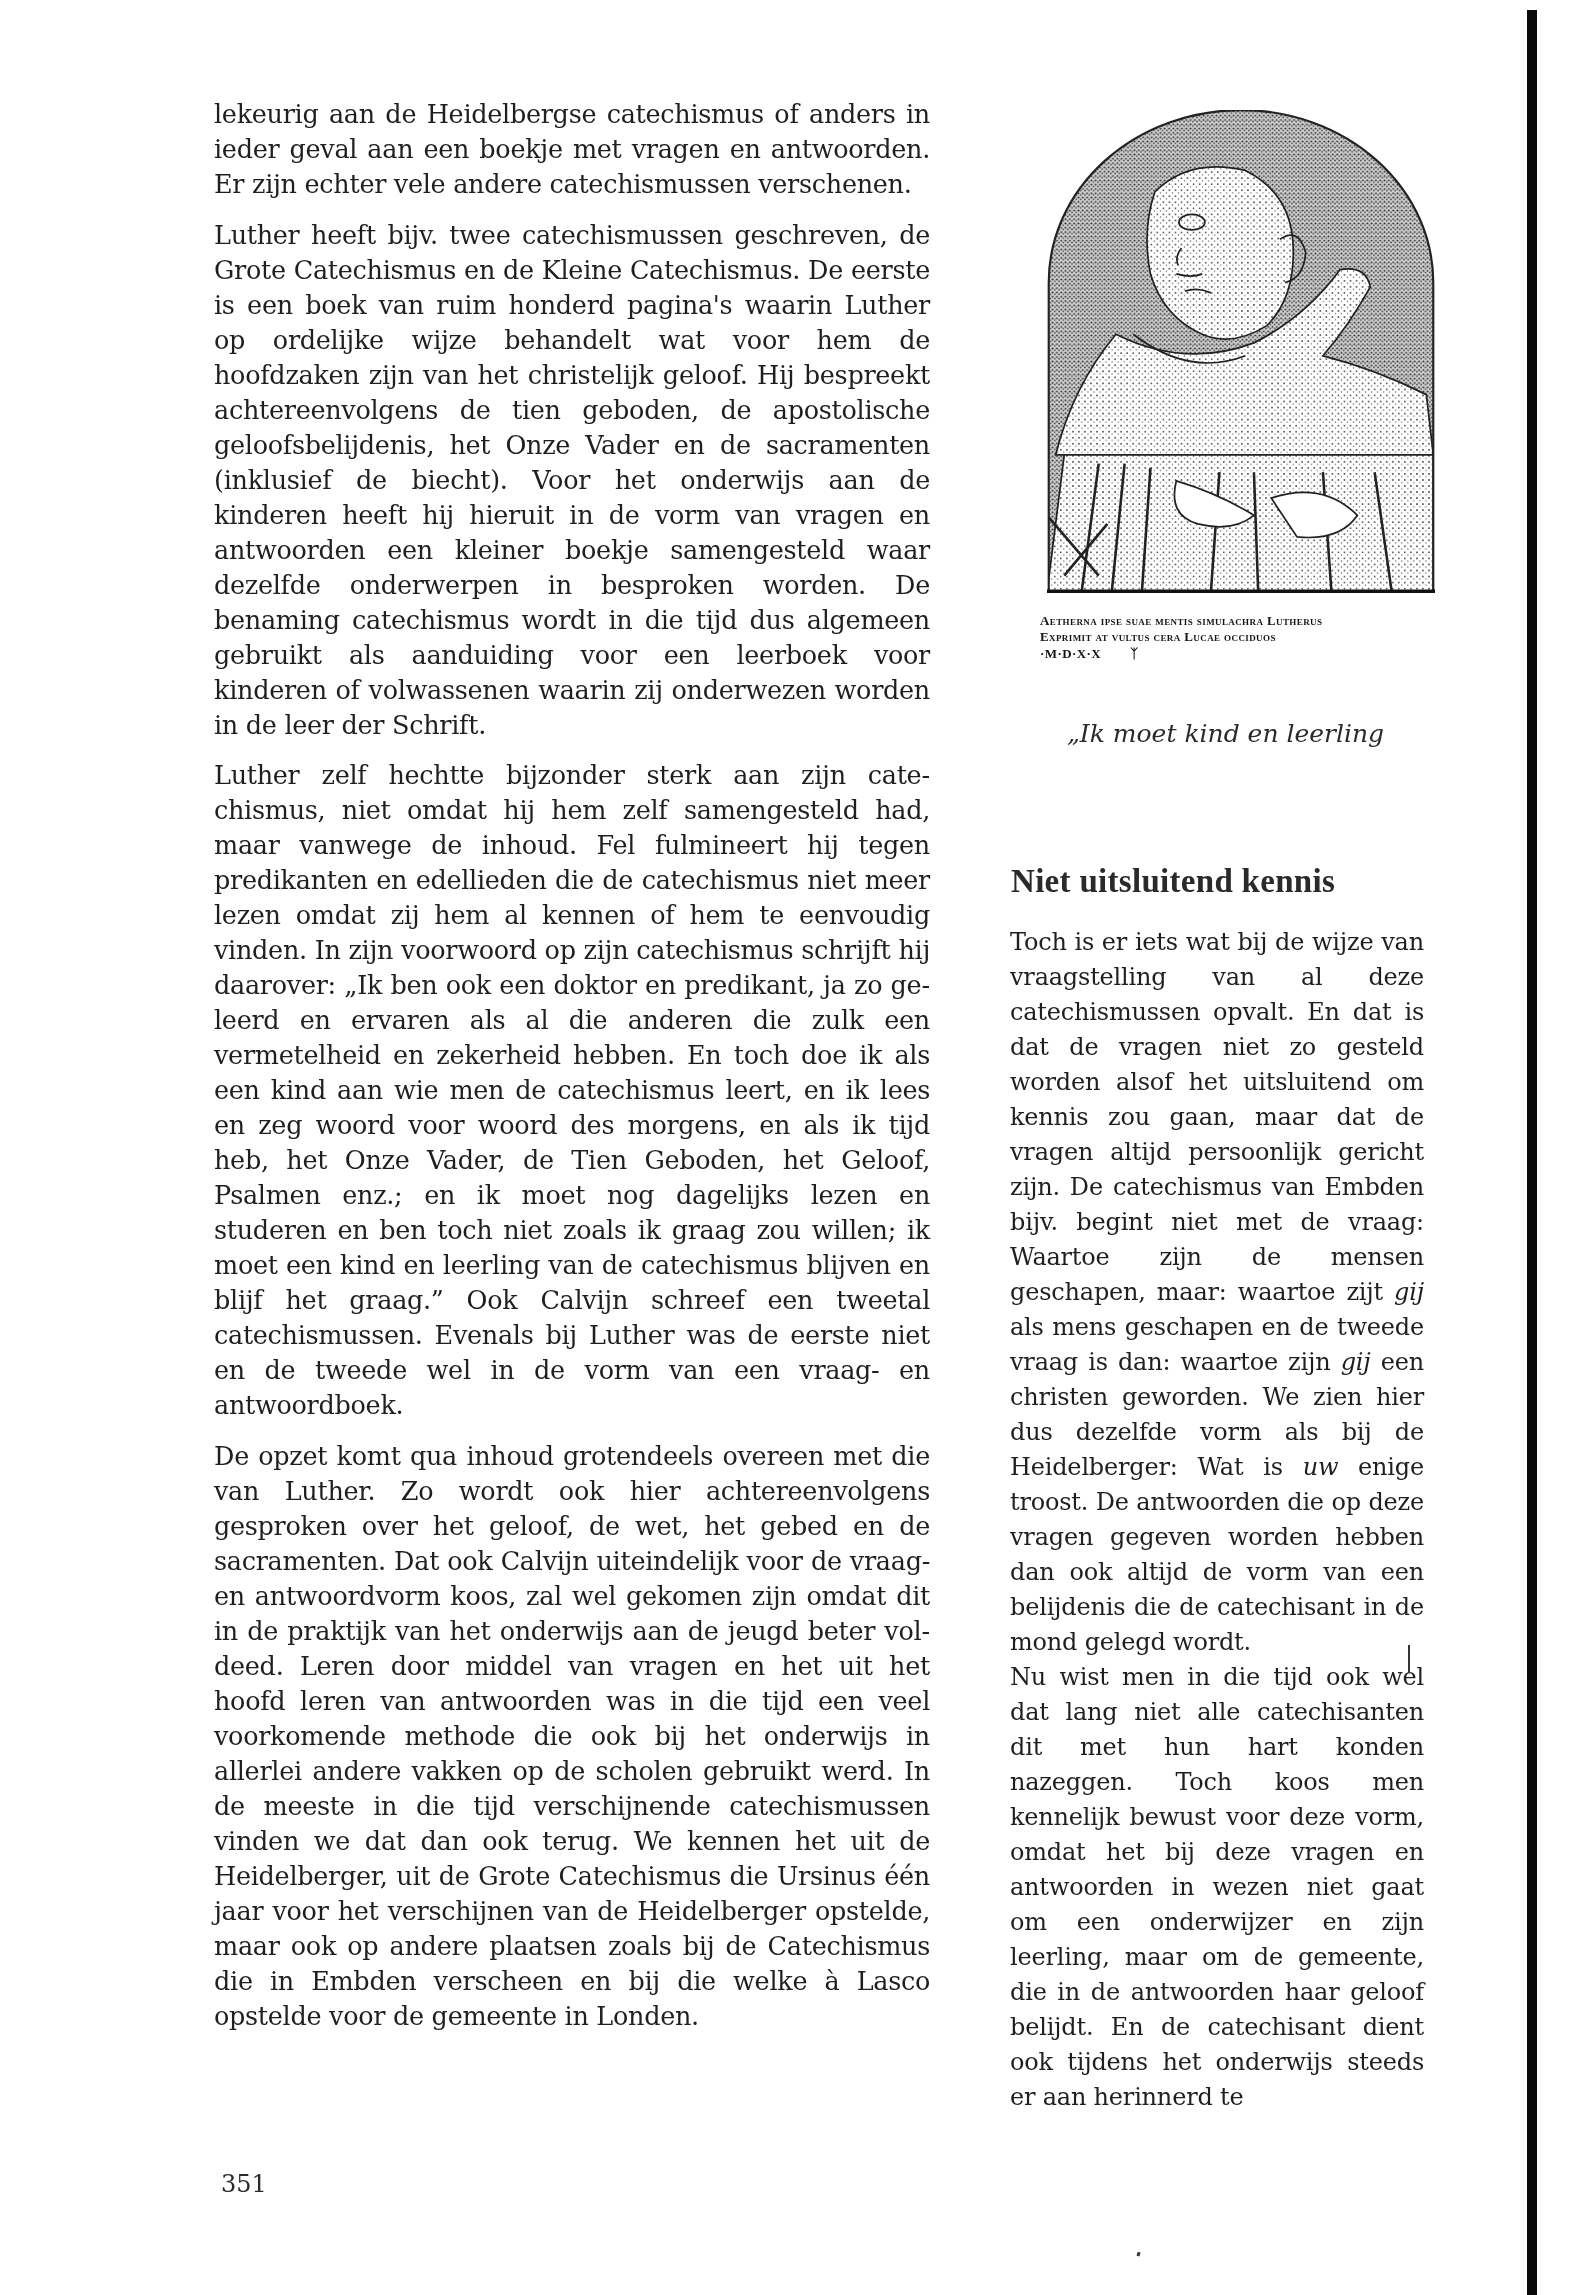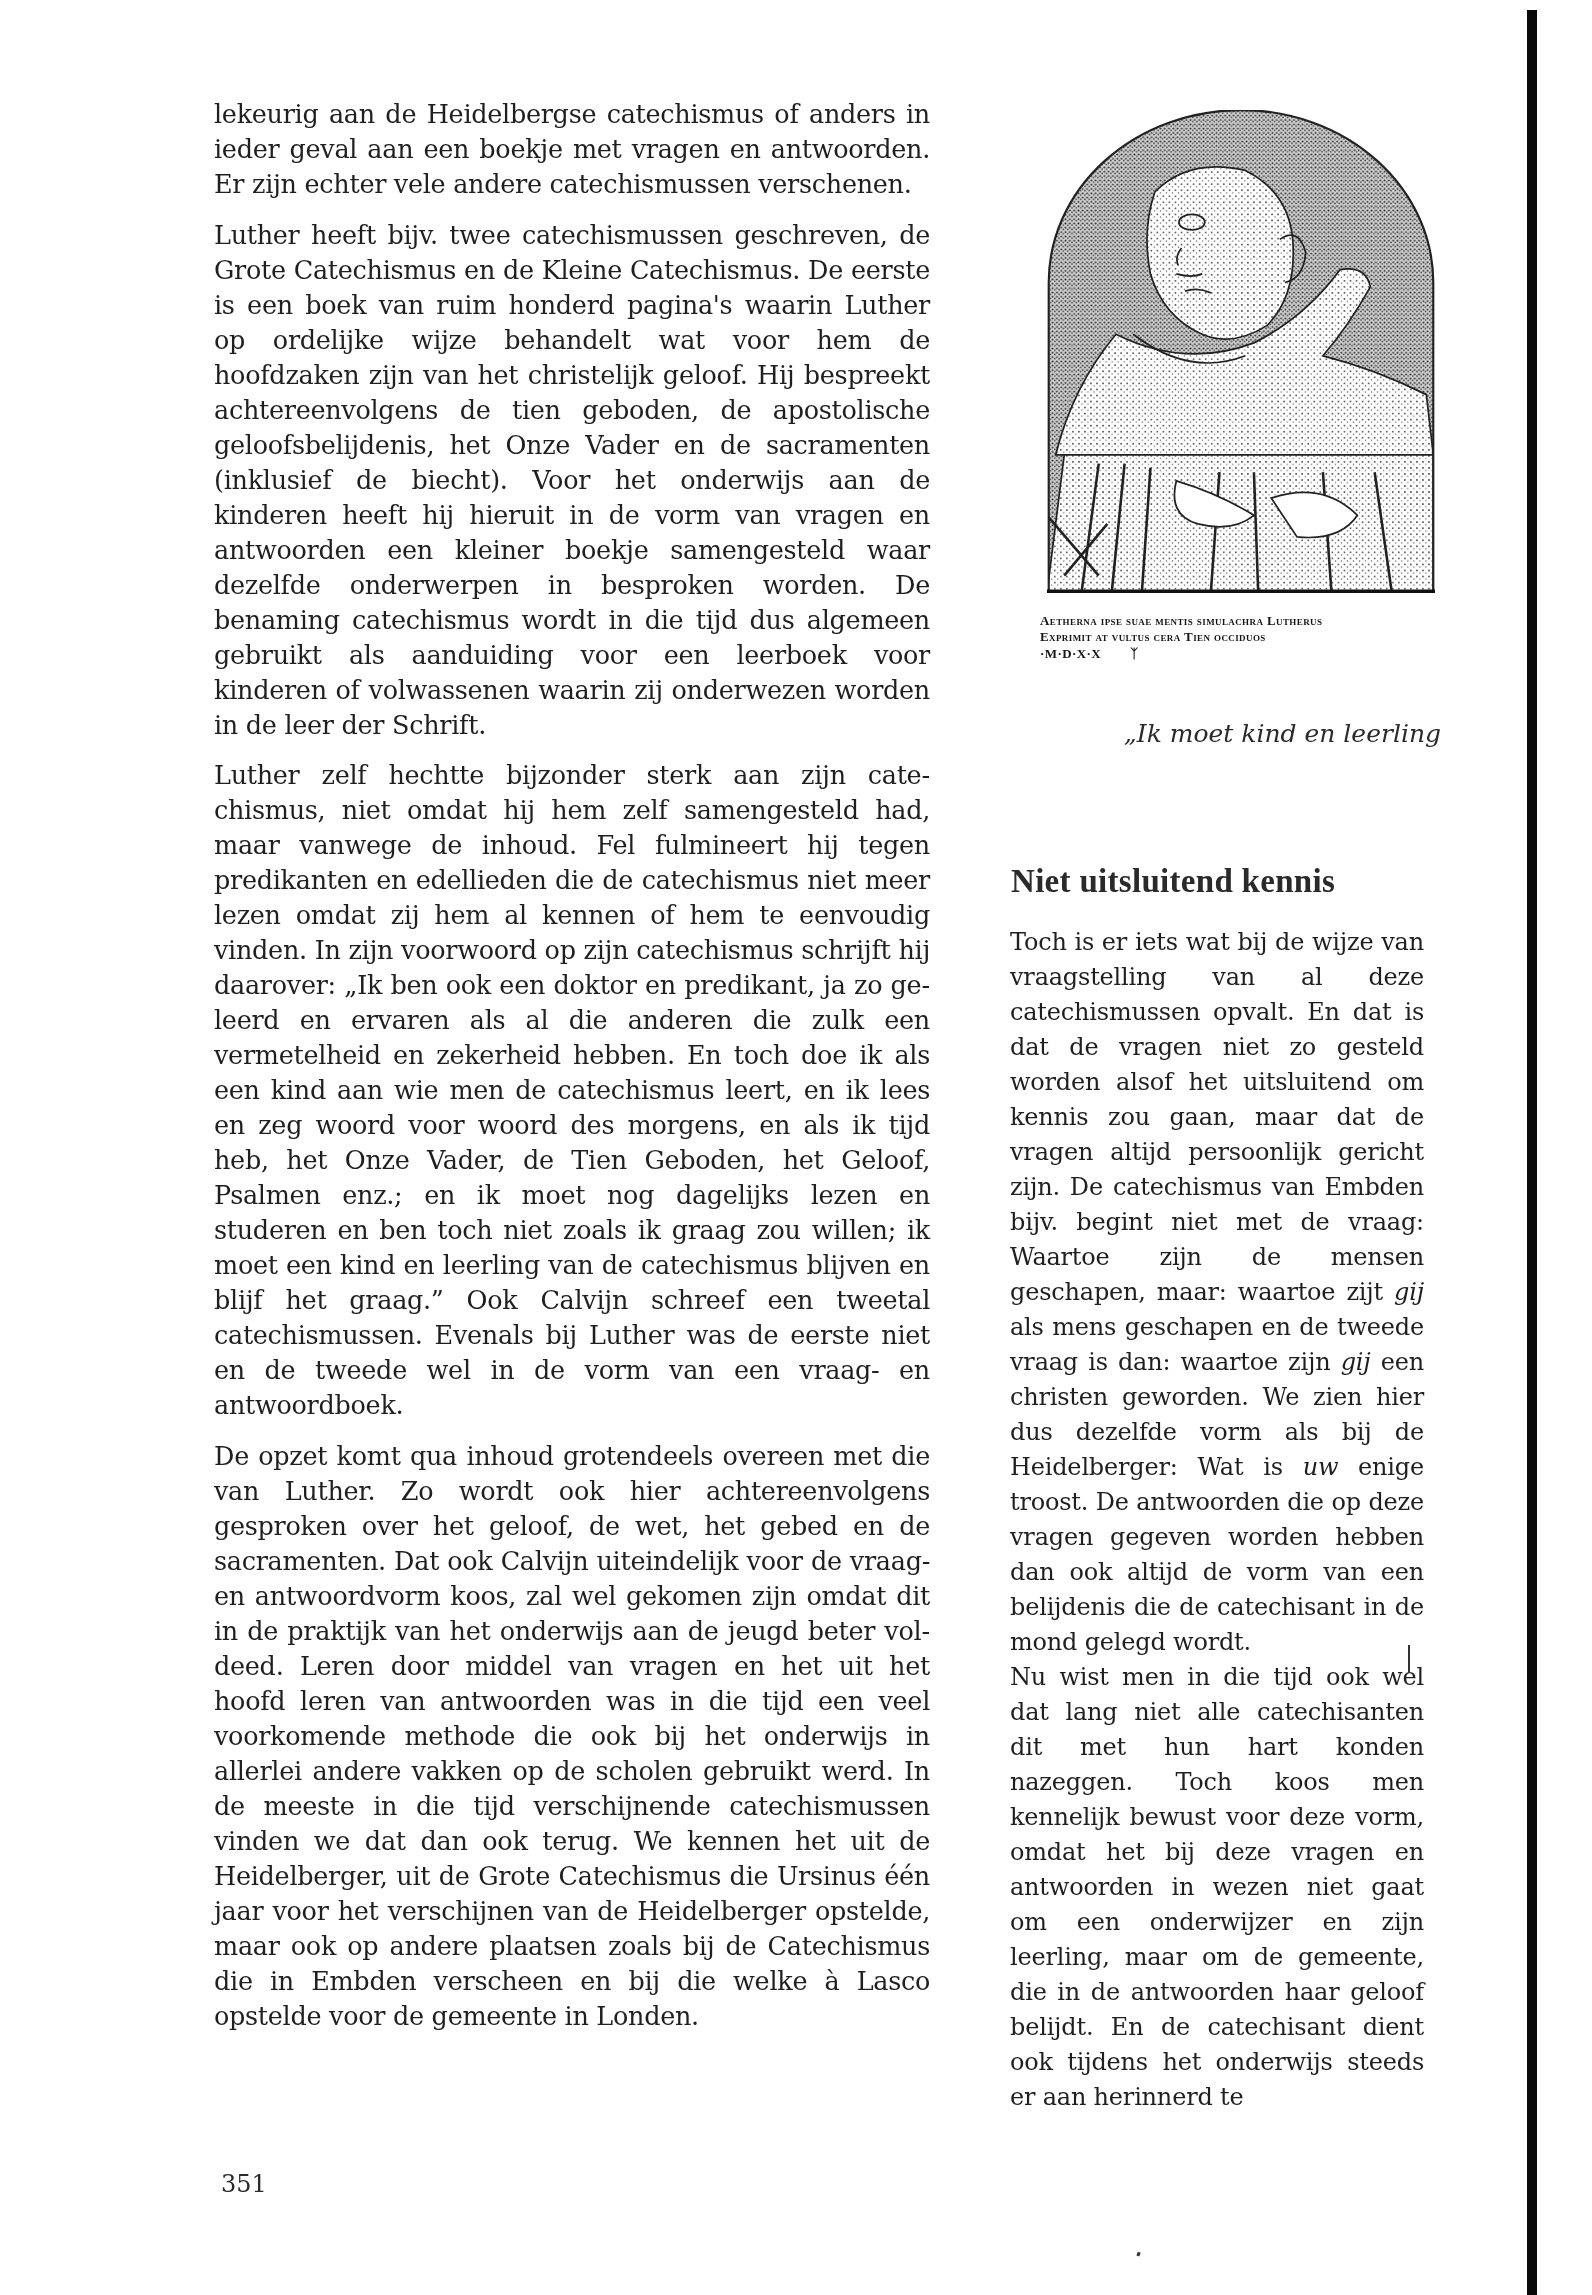--- a/index.html
+++ b/index.html
@@ -34,21 +34,21 @@
     .inscription {
       position: absolute; left: 1040px; top: 613px; width: 414px;
       font-family: "Liberation Serif", serif; 
       font-size: 13px; line-height: 16.4px; letter-spacing: 0.4px; color: #151515;
       font-variant: small-caps; font-weight: bold;
     }
     .inscription .ins-line { display: block; white-space: nowrap; }
 
     .pull-quote {
       position: absolute; left: 1010px; top: 716px; width: 431px;
-      font-style: italic; text-align: right;
+      font-style: italic; text-align: center;
       font-size: 25px; line-height: 35px; color: #2a2a2a;
     }
 
     .section-heading {
       position: absolute; left: 1011px; top: 863px;
       font-family: "Liberation Serif", serif; font-weight: bold;
       font-size: 33px; color: #2a2a2a; letter-spacing: 0.3px;
     }
 
     .col-right-text {
@@ -122,21 +122,21 @@
         <path d="M260,450 Q320,430 360,470 Q340,500 290,495 Z" fill="#fff" stroke="#222" stroke-width="2"></path>
         <path d="M0,470 L60,540 M20,540 L70,480" stroke="#222" stroke-width="3"></path>
       </g>
       <path d="M2,560 L2,200 A223,200 0 0 1 448,200 L448,560 Z" fill="none" stroke="#222" stroke-width="2.5"></path>
       <line x1="0" y1="558" x2="450" y2="558" stroke="#111" stroke-width="4"></line>
     </svg>
   </div>
 
   <div class="inscription">
     <span class="ins-line">Aetherna ipse suae mentis simulachra Lutherus</span>
-    <span class="ins-line">Exprimit at vultus cera Tien occiduos</span>
+    <span class="ins-line">Exprimit at vultus cera Lucae occiduos</span>
     <span class="ins-line">
       <span>·M·D·X·X</span>
       &nbsp;&nbsp;&nbsp;&nbsp;&nbsp;&nbsp;
       <span>ᛉ</span>
     </span>
   </div>
 
   <div class="pull-quote">
     <div>„Ik moet kind en leerling</div>
   </div>

